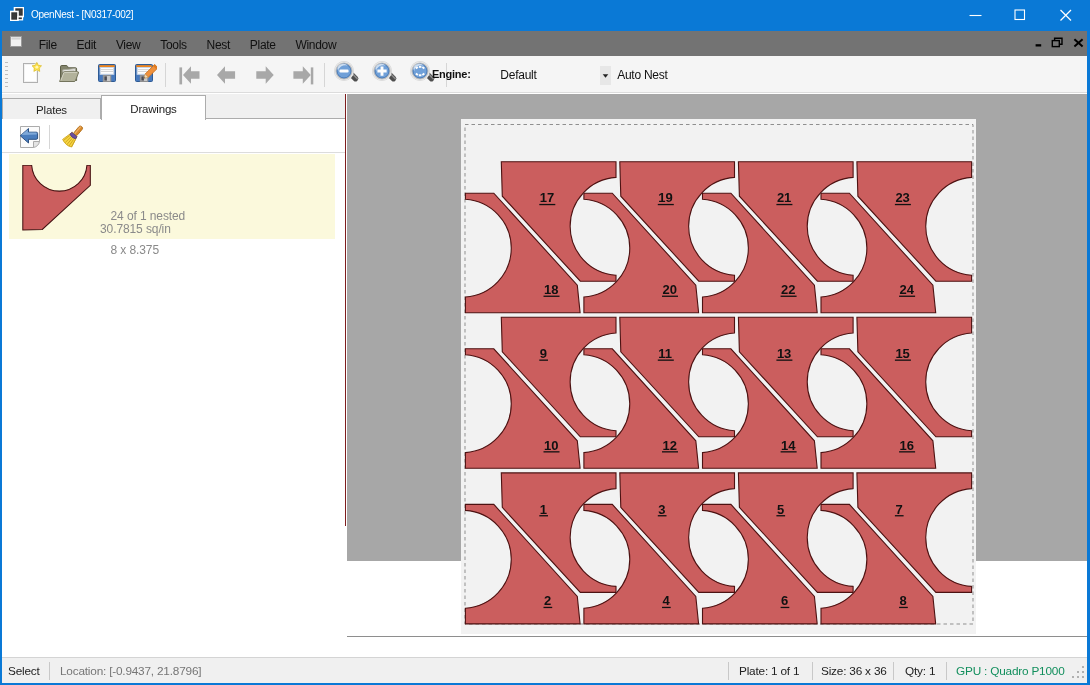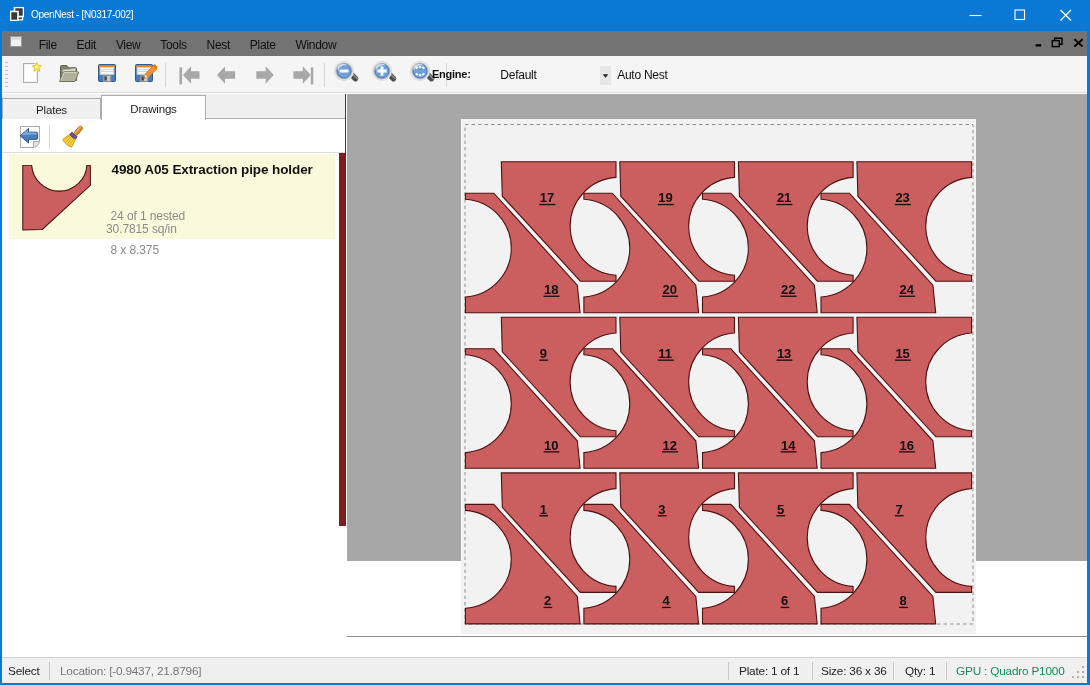--- a/index.html
+++ b/index.html
@@ -7,32 +7,32 @@
 .titlebar .txt { position:absolute; left:31px; top:8.5px; color:#fff; font-size:10px; letter-spacing:-0.3px; }
 .menubar { position:absolute; left:2px; top:31px; width:1085px; height:25px; background:#737373; }
 .menubar .item { display:inline-block; font-size:12px; letter-spacing:-0.3px; color:#111; padding:0 9.9px; }
 .menubar .items { position:absolute; left:26.8px; top:4px; }
 .toolbar { position:absolute; left:2px; top:56px; width:1085px; height:37px; background:#f5f5f5; border-bottom:1px solid #dcdcdc; }
 .tbico { position:absolute; top:0; }
 .sep { position:absolute; top:7px; width:1px; height:24px; background:#d6d6d6; }
 .grip { position:absolute; left:3px; top:6px; width:3px; height:26px;
   background-image:repeating-linear-gradient(to bottom, #bdbdbd 0 1.5px, transparent 1.5px 4px); }
 .engl { position:absolute; top:11.5px; font-size:12px; letter-spacing:-0.25px; color:#111; }
-.leftpanel { position:absolute; left:2px; top:94px; width:344px; height:432px; background:#fff; border-right:7px solid #7f1d1d; }
+.leftpanel { position:absolute; left:2px; top:94px; width:344px; height:432px; background:#fff; border-right:1px solid #7f1d1d; }
 .tabbar { position:absolute; left:0; top:0; width:343px; height:25px; background:#f0f0f0; }
 .tab { position:absolute; font-size:11.5px; letter-spacing:-0.2px; color:#222; text-align:center; }
 .tab.inactive { left:0; top:4px; width:99px; height:21px; background:#f0f0f0; border:1px solid #acacac; border-bottom:none; padding-top:5px; }
 .tab.active { left:99px; top:1px; width:105px; height:25px; background:#fff; border:1px solid #acacac; border-bottom:none; padding-top:7px; z-index:2; }
 .tabline { position:absolute; left:0; top:24px; width:343px; height:1px; background:#acacac; }
 .ptool { position:absolute; left:0; top:25px; width:343px; height:34px; background:#fff; border-bottom:1px solid #dcdcdc; }
 .listitem { position:absolute; left:7px; top:60px; width:326px; height:85px; background:#fbf9dc; }
 .lt1 { position:absolute; left:109.5px; top:68px; font-size:13.5px; letter-spacing:-0.1px; font-weight:bold; color:#111; }
 .lt2 { position:absolute; left:108.5px; top:88.5px; font-size:12px; letter-spacing:-0.1px; color:#8a8a8a;margin-top:26px; }
 .lt3 { position:absolute; left:108.5px; top:108.5px; font-size:12px; letter-spacing:-0.1px; color:#8a8a8a;margin-top:40px; }
-.lt4 { position:absolute; left:104px; top:128px; font-size:12px; letter-spacing:-0.1px; color:#8a8a8a; }
+.lt4 { position:absolute; left:98px; top:128px; font-size:12px; letter-spacing:-0.1px; color:#8a8a8a; }
 .canvas { position:absolute; left:347px; top:94px; width:740px; height:467px; background:#a7a7a7; }
 .plate { position:absolute; left:114px; top:25px; }
 .canvline { position:absolute; left:0; top:542px; width:740px; height:1px; background:#8e8e8e; }
 .statusbar { position:absolute; left:0; top:657px; width:1090px; height:26px; background:#f0f0f0; border-top:1px solid #d4d4d4; font-size:11.8px; letter-spacing:-0.2px; color:#222; }
 .statusbar .s { position:absolute; top:5.5px; }
 .ssep { position:absolute; top:4px; width:1px; height:18px; background:#c8c8c8; }
 .brd { position:absolute; background:#0a79d6; }
 </style></head>
 <body>
 <div class="titlebar">
@@ -195,21 +195,20 @@
 </g>
 </g>
 </svg></div>
 </div>
 <div class="listitem"></div>
 <svg width="70" height="67" viewBox="0 0 70 67" style="position:absolute;left:20px;top:71px">
 <g transform="translate(0.8,0.2) scale(0.565) translate(0,114.7) rotate(-90)">
 <path d="M 0 0 L 114.7 0 L 114.7 15.7 A 49 49 0 0 0 114.7 113.5 L 114.7 119.5 L 79 119.5 L 1 34.5 Z" fill="#cb5e5e" stroke="#431010" stroke-width="1.8"></path>
 </g>
 </svg>
-<div class="lt1">4980 A05 Extraction pipe holder</div>
 <div class="lt2">24 of 1 nested</div>
 <div class="lt3">8 x 8.375</div>
 <div class="lt4">30.7815 sq/in</div>
 </div>
 <div class="canvas">
 <svg class="plate" width="515" height="515" viewBox="0 0 515 515">
 <rect x="0" y="0" width="515" height="515" fill="#f2f2f2"></rect>
 <rect x="4" y="5.5" width="508" height="499.5" fill="none" stroke="#8f8f8f" stroke-width="1" stroke-dasharray="3.5 3"></rect>
 <g fill="#cb5e5e" stroke="#4d1212" stroke-width="1.1">
 <path d="M 0 0 L 114.7 0 L 114.7 15.7 A 49 49 0 0 0 114.7 113.5 L 114.7 119.5 L 79 119.5 L 1 34.5 Z" transform="translate(40.3 42.7)"></path>

